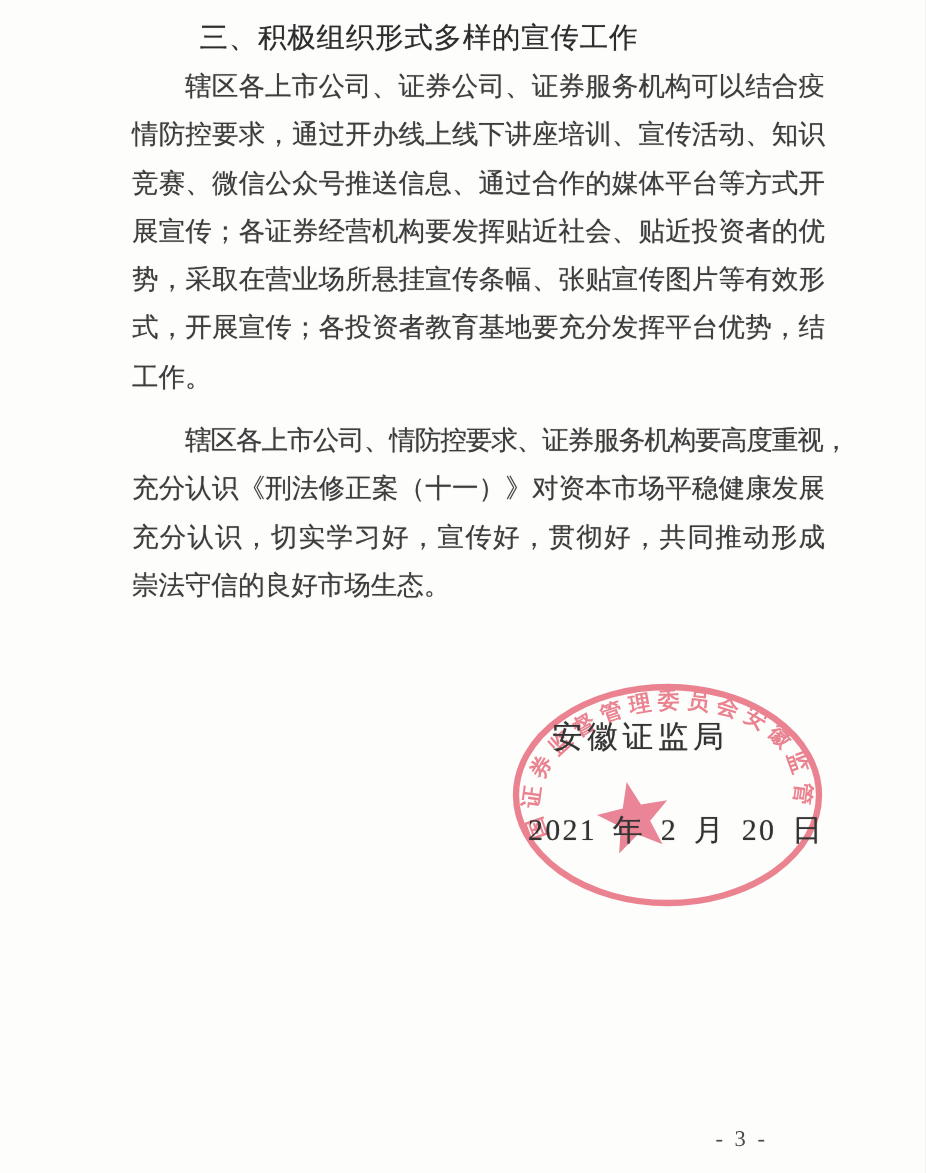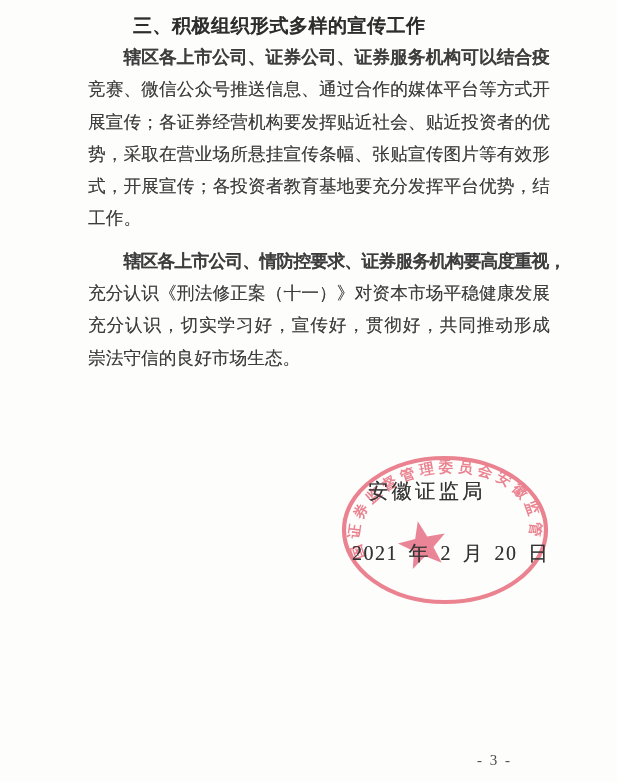--- a/index.html
+++ b/index.html
@@ -5,31 +5,31 @@
   html,body{margin:0;padding:0;background:#e9e9e9;}
   .page{
     position:relative;width:617px;height:782px;margin:0 auto;
     background:#fdfdfc;overflow:hidden;
     font-family:"Liberation Serif", serif;
     color:#3d3d3d;
   }
   .textcol{position:absolute;left:88px;top:12px;width:462px;z-index:2;}
   .doc-heading{
     font-family:"Liberation Sans", sans-serif;
-    font-weight:bold;color:#2d2d2d;font-size:19px;line-height:27px;
+    font-weight:normal;color:#2d2d2d;font-size:19px;line-height:27px;
     padding-left:45px;letter-spacing:.5px;margin-bottom:2px;white-space:nowrap;
     text-shadow:0 0 .5px rgba(45,45,45,.55);
   }
   .line{
     font-size:17.7px;line-height:32.3px;height:32.3px;
     letter-spacing:0;white-space:nowrap;
     text-align:justify;text-align-last:justify;
     text-shadow:0 0 .6px rgba(70,70,70,.6);
   }
-  .line.indent{padding-left:35.4px;font-weight:bold;}
+  .line.indent{padding-left:35.4px;}
   .line.tight{letter-spacing:-.68px;}
   .line.last{text-align-last:left;}
   .pgap{height:10px;}
   .sig-agency{
     position:absolute;left:368px;top:477px;z-index:3;
     font-size:20.5px;letter-spacing:3px;color:#333;white-space:nowrap;
     text-shadow:0 0 .6px rgba(50,50,50,.6);
   }
   .sig-date{
     position:absolute;left:352px;top:540px;z-index:3;
@@ -58,20 +58,21 @@
         </text>
       </g>
       <polygon transform="translate(423 546) rotate(-12) scale(1.05)" points="0,-24 5.9,-8.1 22.8,-7.4 9.5,3.1 14.1,19.4 0,10 -14.1,19.4 -9.5,3.1 -22.8,-7.4 -5.9,-8.1" fill="#e25b72" opacity="0.9"></polygon>
     </g>
   </svg>
 
   <div class="textcol">
     <div class="doc-heading">三、积极组织形式多样的宣传工作</div>
 
     <div class="line indent">辖区各上市公司、证券公司、证券服务机构可以结合疫</div>
+    <div class="line">情防控要求，通过开办线上线下讲座培训、宣传活动、知识</div>
     <div class="line">竞赛、微信公众号推送信息、通过合作的媒体平台等方式开</div>
     <div class="line">展宣传；各证券经营机构要发挥贴近社会、贴近投资者的优</div>
     <div class="line">势，采取在营业场所悬挂宣传条幅、张贴宣传图片等有效形</div>
     <div class="line">式，开展宣传；各投资者教育基地要充分发挥平台优势，结</div>
     <div class="line last">工作。</div>
 
     <div class="pgap"></div>
 
     <div class="line indent tight">辖区各上市公司、情防控要求、证券服务机构要高度重视，</div>
     <div class="line">充分认识《刑法修正案（十一）》对资本市场平稳健康发展</div>

